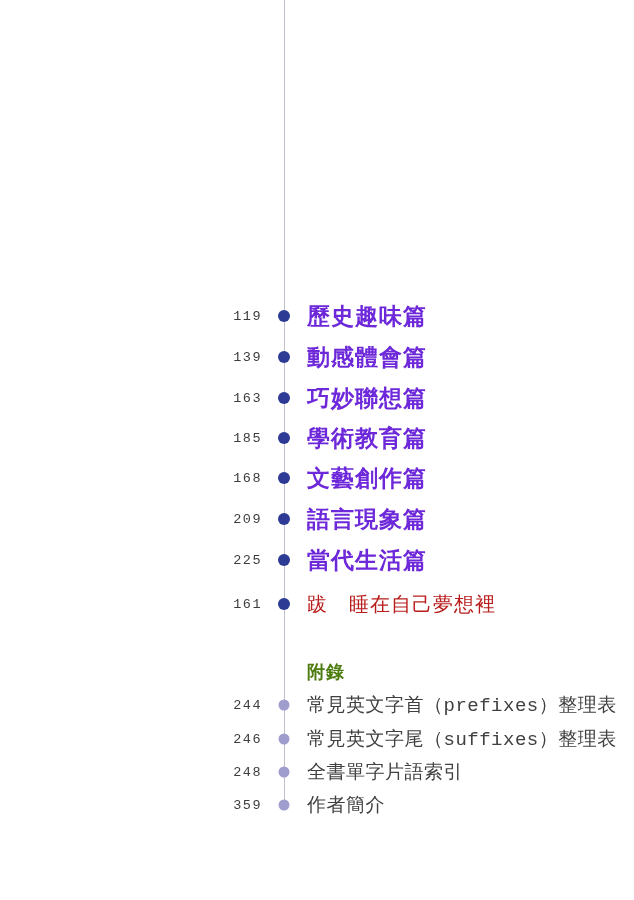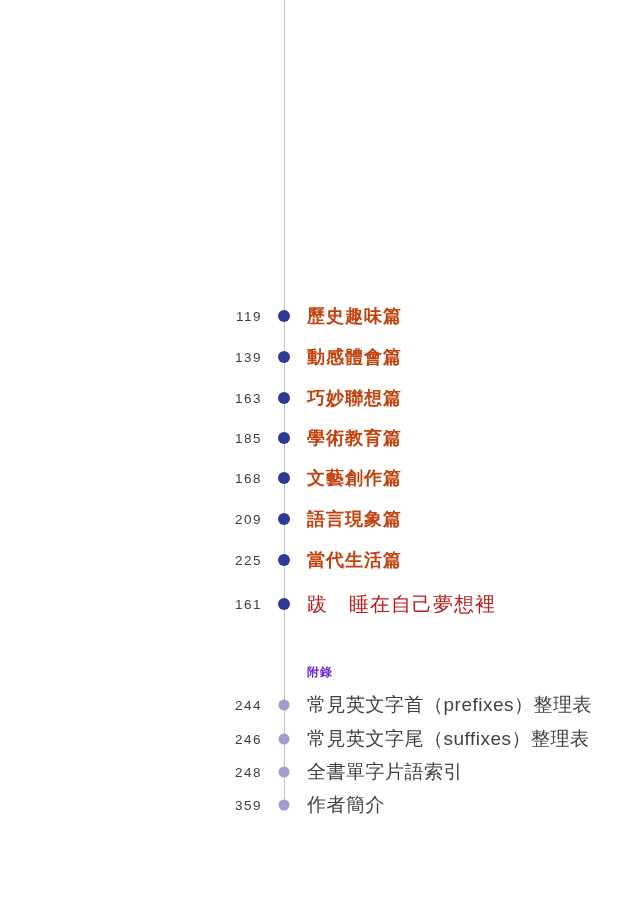--- a/index.html
+++ b/index.html
@@ -6,21 +6,21 @@
     margin: 0;
     padding: 0;
     background: #ffffff;
   }
   .page {
     position: relative;
     width: 634px;
     height: 900px;
     background: var(--page-bg, #ffffff);
     overflow: hidden;
-    font-family: Liberation Sans, sans-serif;
+    font-family: Liberation Mono, monospace;
   }
   .vline {
     position: absolute;
     left: 283.5px;
     top: 0;
     width: 1.5px;
     height: 806px;
     background: var(--line-color, #c1c0ca);
   }
   .row {
@@ -58,46 +58,46 @@
   }
   .title {
     position: absolute;
     left: 307px;
     top: 0;
     transform: translateY(-50%);
     white-space: nowrap;
     color: #1d1d1d;
   }
   .title.big {
-    font-size: 18px;
+    font-size: 23px;
     font-weight: bold;
     letter-spacing: 1px;
-    color: #c2410c;
+    color: #6d28d9;
   }
   .title.mid {
     font-size: 20px;
     font-weight: 500;
     letter-spacing: 1px;
     color: #b91c1c;
   }
   .title.small {
     font-size: 19px;
     font-weight: 400;
     letter-spacing: 0.5px;
     color: #404040;
   }
   .section-label {
     position: absolute;
     left: 307px;
     top: 0;
     transform: translateY(-50%);
-    font-size: 12px;
+    font-size: 18px;
     font-weight: 600;
     letter-spacing: 1px;
-    color: #6d28d9;
+    color: #4d7c0f;
     white-space: nowrap;
   }
 </style>
 </head>
 <body>
 
 <div class="page">
 
   <div class="vline"></div>
 

